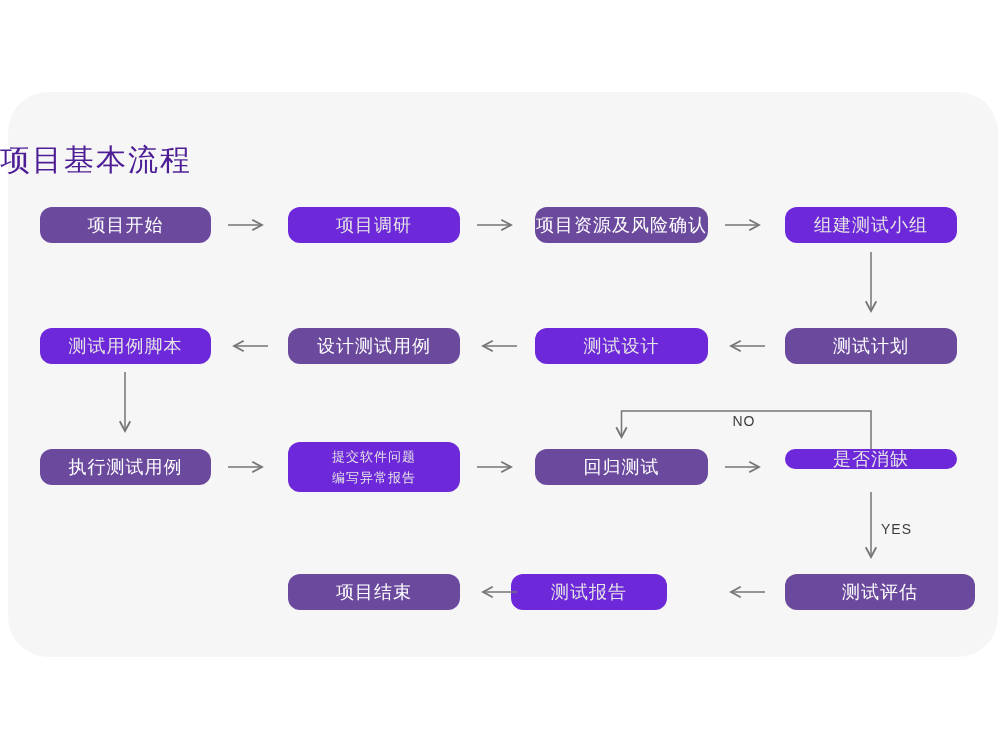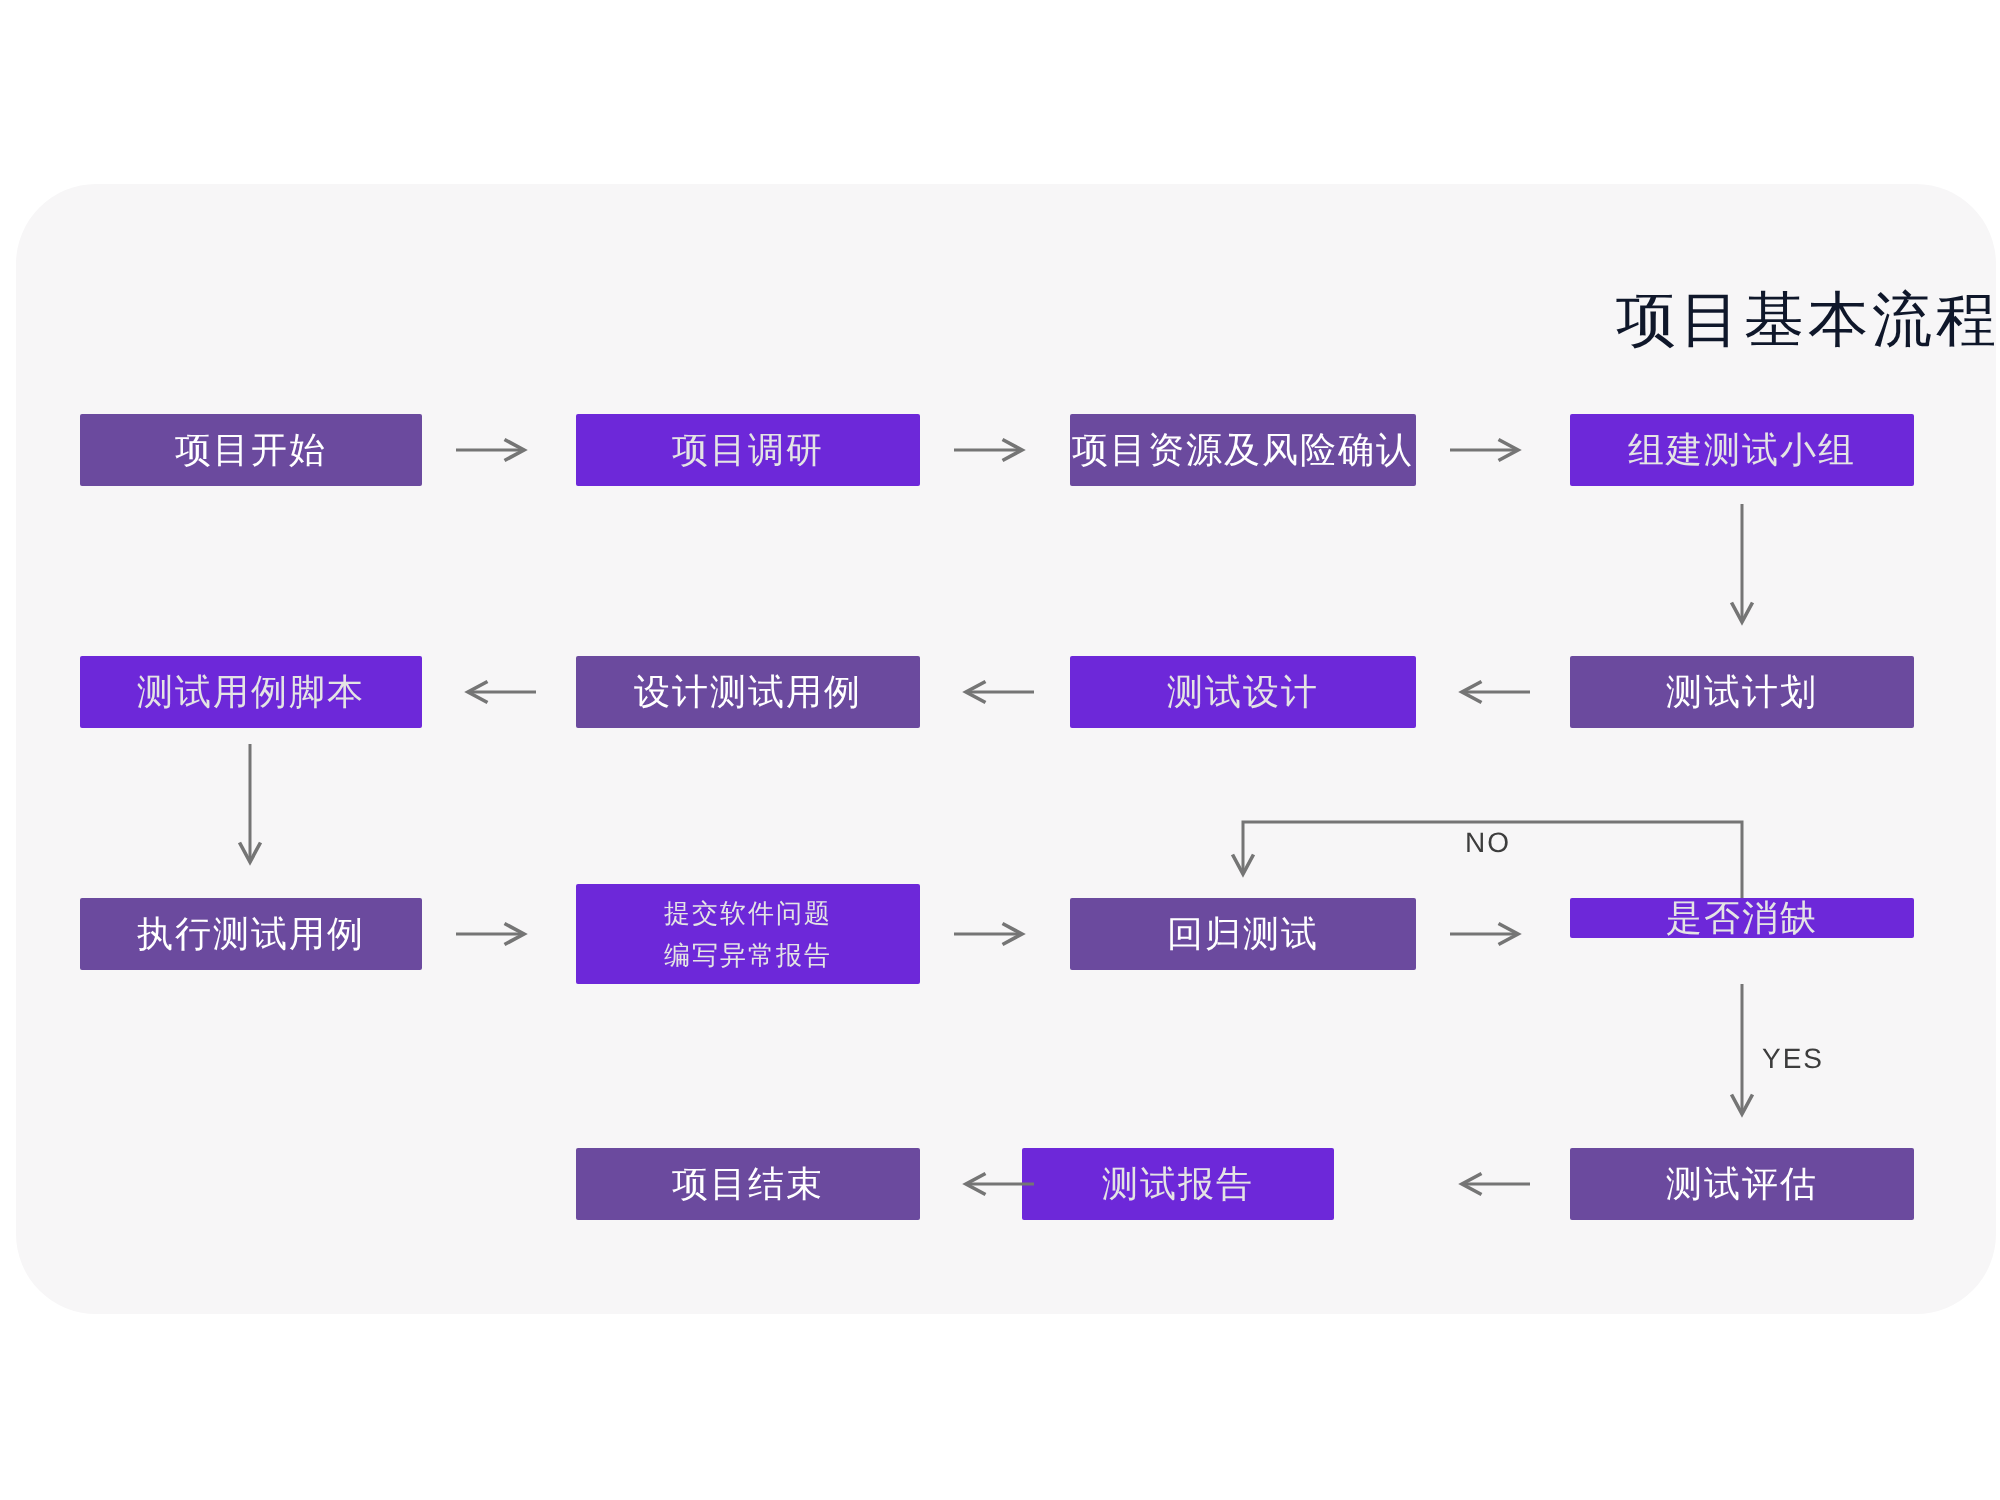--- a/index.html
+++ b/index.html
@@ -7,26 +7,26 @@
     width:1000px;height:750px;background:#ffffff;overflow:hidden;
     font-family:"Liberation Sans","DejaVu Sans",sans-serif;
   }
   .stage{position:relative;width:1000px;height:750px;}
   .card{
     position:absolute;left:8px;top:92px;width:990px;height:565px;
     background:#f7f6f7;border-radius:40px;
   }
   .page-title{
     position:absolute;left:0;right:0;top:140px;
-    text-align:right;font-size:30px;font-weight:500;color:#0f172a;
+    text-align:left;font-size:30px;font-weight:500;color:#4c1d95;
     letter-spacing:2px;margin:0;
   }
   .node{
     position:absolute;display:flex;align-items:center;justify-content:center;
-    border-radius:1px;font-size:18px;letter-spacing:1px;
+    border-radius:12px;font-size:18px;letter-spacing:1px;
     text-align:center;white-space:pre-line;line-height:21px;
   }
   .node.primary{background:#6b4a9e;color:#ffffff;}
   .node.secondary{background:#6d28d9;color:#e4e4e4;}
   .connectors{position:absolute;left:0;top:0;pointer-events:none;}
   .edge-label{
     position:absolute;font-size:14px;color:#3d3d3d;letter-spacing:1px;
   }
   .edge-label.no{left:714px;top:413px;width:60px;text-align:center;}
   .edge-label.yes{left:881px;top:521px;}
@@ -48,21 +48,21 @@
   <div class="node secondary" style="left:535px;top:328px;width:173px;height:36px">测试设计</div>
   <div class="node primary" style="left:288px;top:328px;width:172px;height:36px">设计测试用例</div>
   <div class="node secondary" style="left:40px;top:328px;width:171px;height:36px">测试用例脚本</div>
 
   <div class="node primary" style="left:40px;top:449px;width:171px;height:36px">执行测试用例</div>
   <div class="node secondary" style="left:288px;top:442px;width:172px;height:50px;font-size:13px">提交软件问题
 编写异常报告</div>
   <div class="node primary" style="left:535px;top:449px;width:173px;height:36px">回归测试</div>
   <div class="node secondary" style="left:785px;top:449px;width:172px;height:20px">是否消缺</div>
 
-  <div class="node primary" style="left:785px;top:574px;width:172px;height:36px">测试评估</div>
+  <div class="node primary" style="left:785px;top:574px;width:190px;height:36px">测试评估</div>
   <div class="node secondary" style="left:511px;top:574px;width:156px;height:36px">测试报告</div>
   <div class="node primary" style="left:288px;top:574px;width:172px;height:36px">项目结束</div>
 
   <svg class="connectors" width="1000" height="750" viewBox="0 0 1000 750">
     <defs>
       <marker id="arrow" viewBox="0 0 10 10" refX="7.5" refY="5" markerWidth="10" markerHeight="10" orient="auto-start-reverse">
         <path d="M1,1.5 L7.5,5 L1,8.5" fill="none" stroke="#757575" stroke-width="1.2"></path>
       </marker>
     </defs>
     <g stroke="#757575" stroke-width="1.5" fill="none">

